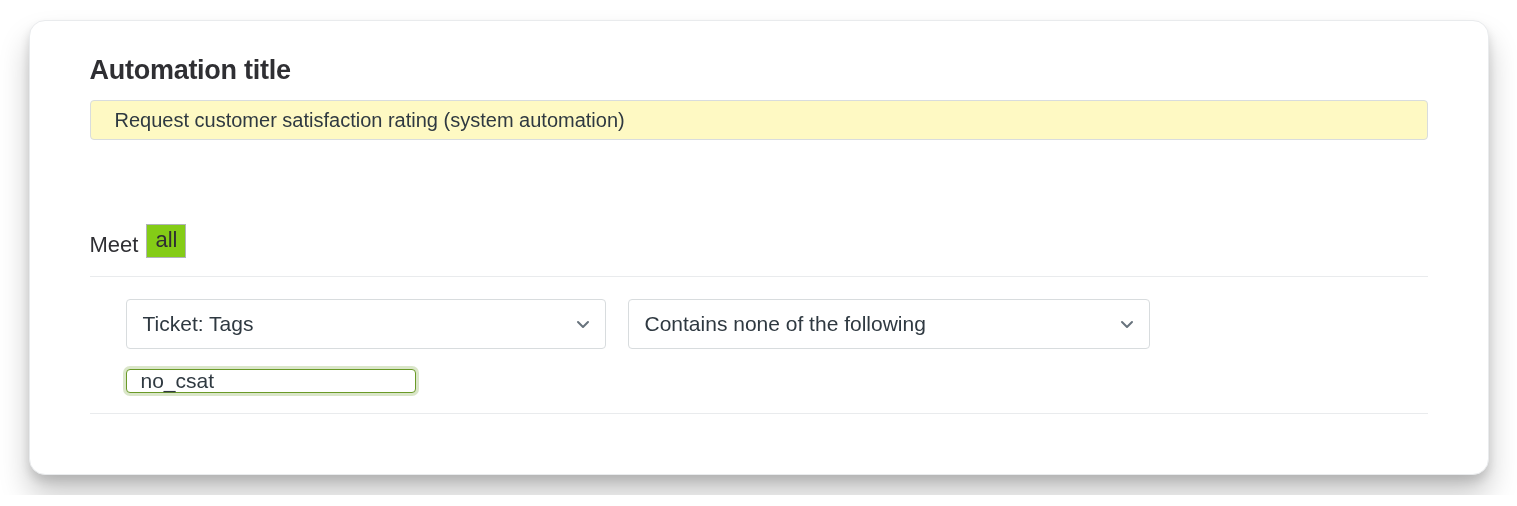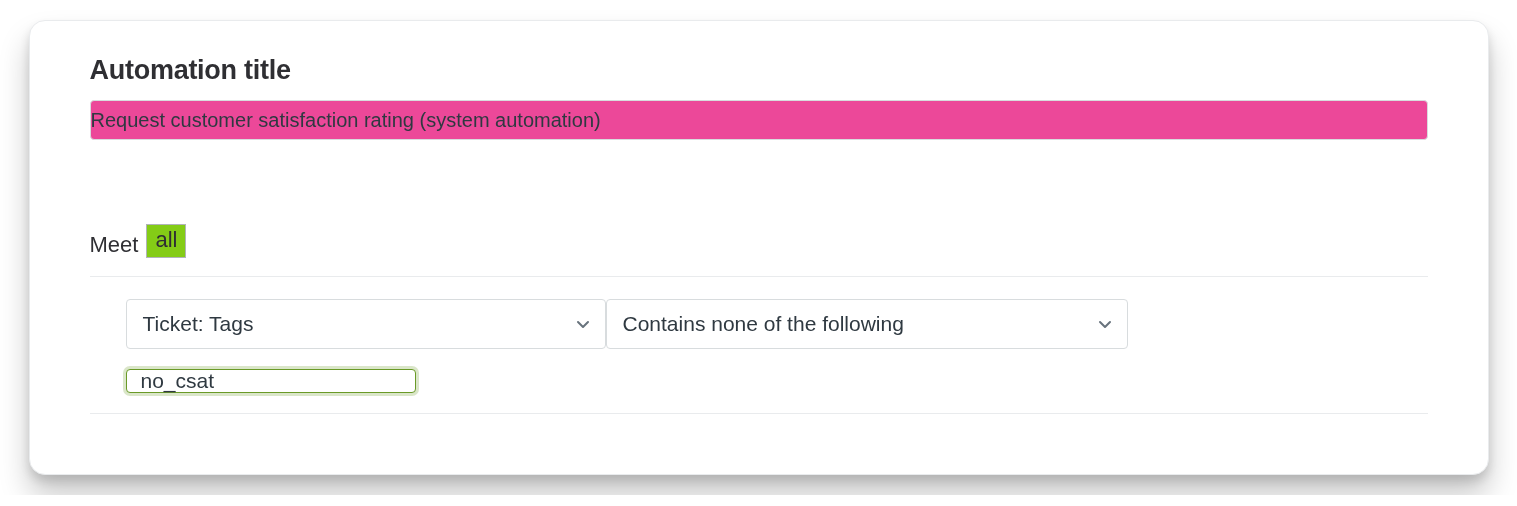--- a/index.html
+++ b/index.html
@@ -25,24 +25,24 @@
     font-weight: 600;
     color: #2f2f33;
     margin: 0 0 14px 0;
     letter-spacing: -0.01em;
   }
   .title-input {
     width: 100%;
     height: 40px;
     border: 1px solid #d8dcde;
     border-radius: 4px;
-    background: #ec4899;
+    background: #fef9c3;
     font-size: 20px;
     color: #2f3941;
-    padding: 0 0;
+    padding: 0 24px;
     outline: none;
     font-family: inherit;
   }
   .cond-line {
     margin-top: 40px;
     font-size: 22px;
     color: #2f2f33;
     display: flex;
     align-items: flex-end;
     gap: 8px;
@@ -58,20 +58,21 @@
     line-height: 1.3;
     margin-top: 44px;
   }
   .divider {
     margin-top: 18px;
     border-top: 1px solid #e9ebed;
   }
   .condition-row {
     padding: 22px 0 0 36px;
     display: flex;
+    gap: 22px;
     align-items: center;
   }
   .select {
     position: relative;
     height: 50px;
     border: 1px solid #d8dcde;
     border-radius: 4px;
     background: #fff;
     display: flex;
     align-items: center;

